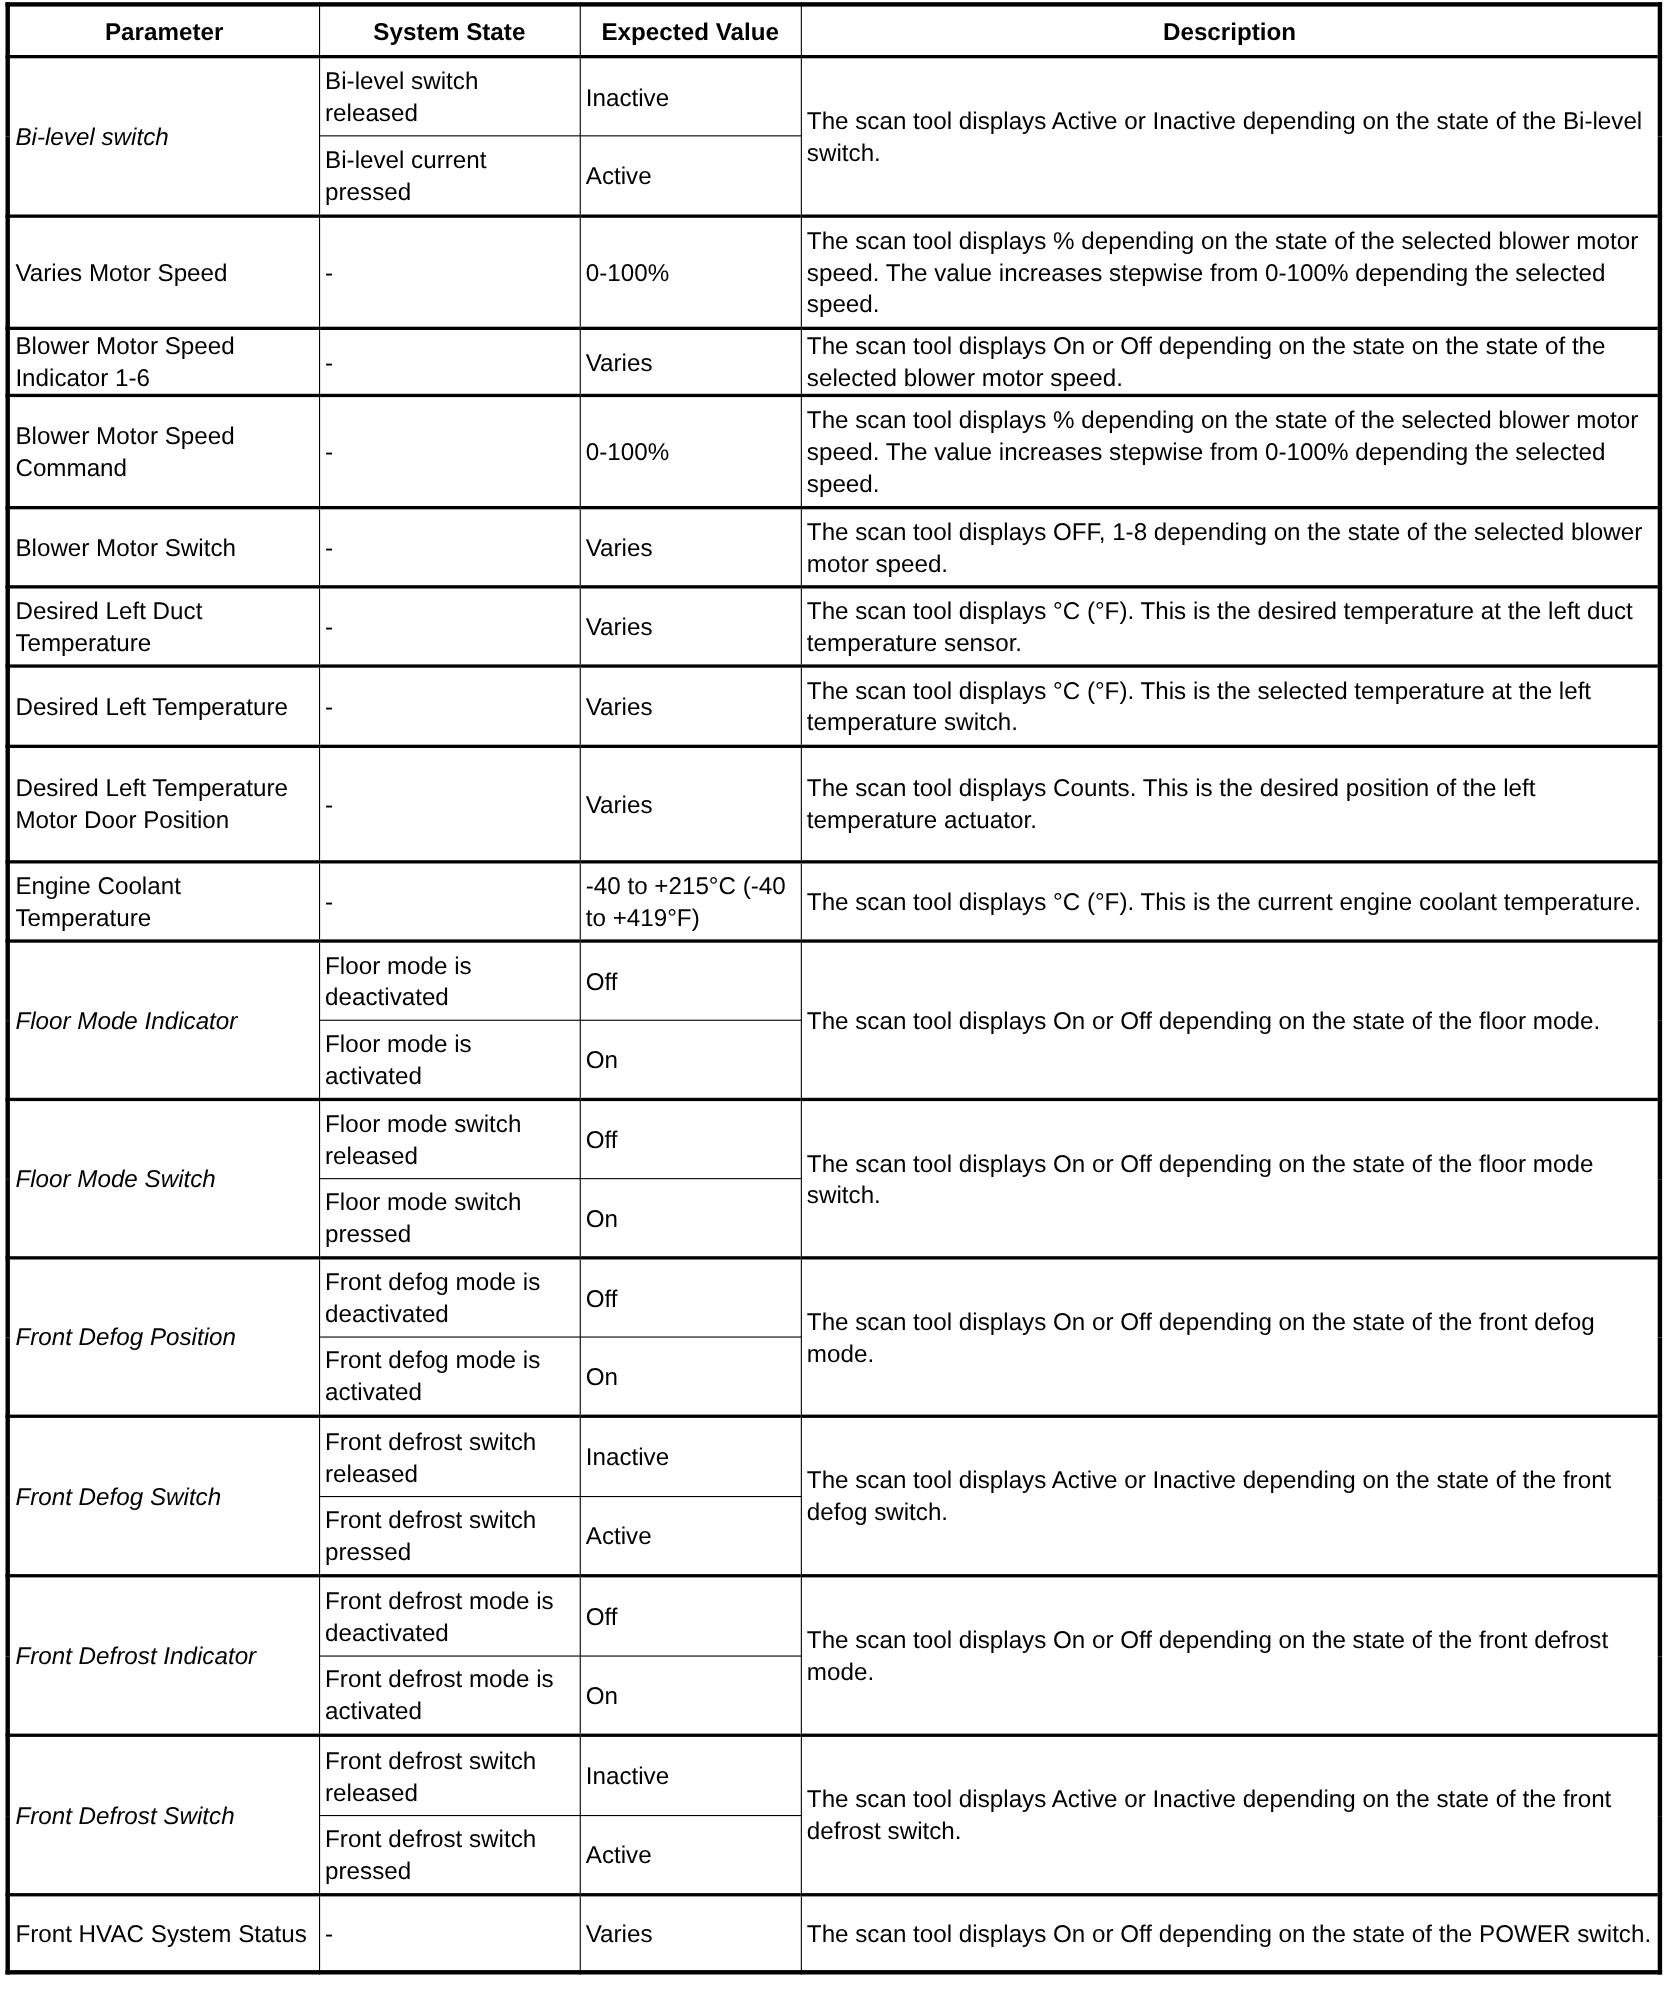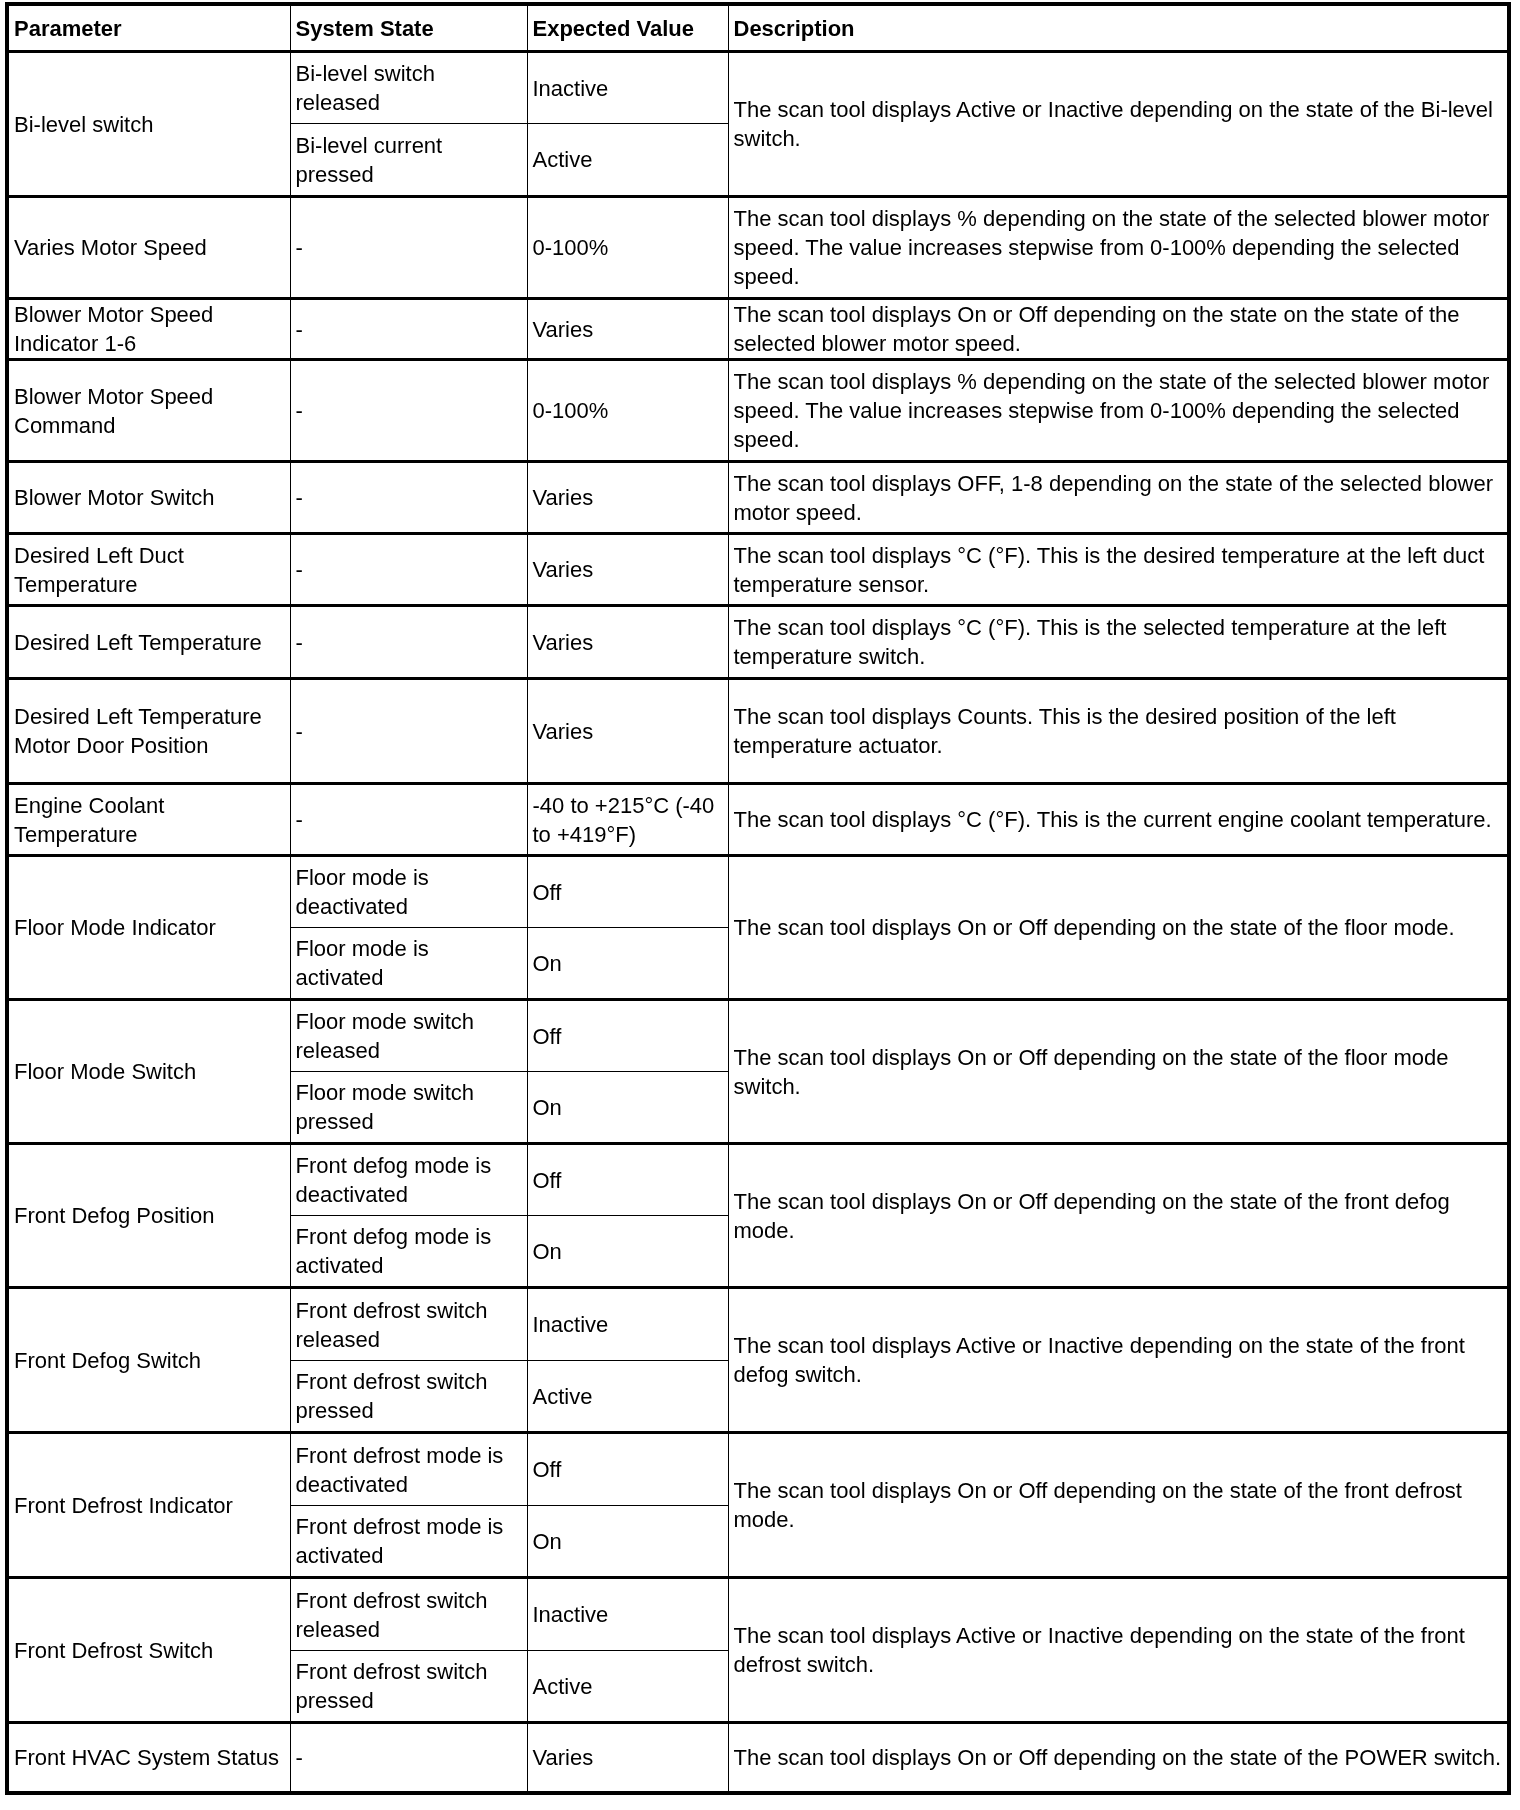--- a/index.html
+++ b/index.html
@@ -19,27 +19,27 @@
   .tbl th, .tbl td {
     border: 1px solid #000;
     padding: 0 5px;
     vertical-align: middle;
     text-align: left;
     font-size: 22px;
     line-height: 29px;
   }
   .tbl th {
     font-weight: bold;
-    text-align: left;
+    text-align: center;
     height: 44px;
     border-bottom: 3px solid #000;
   }
   .tbl tr.group-end > td { border-bottom: 3px solid #000; }
   .tbl td.desc-group { border-bottom: 3px solid #000; }
-  .tbl td.param-group { border-bottom: 3px solid #000; }
+  .tbl td.param-group { border-bottom: 3px solid #000; font-style: italic; }
 </style>
 </head>
 <body>
 
 <table class="tbl">
   <colgroup>
     <col class="c1">
       <col class="c2">
       <col class="c3">
       <col class="c4">

